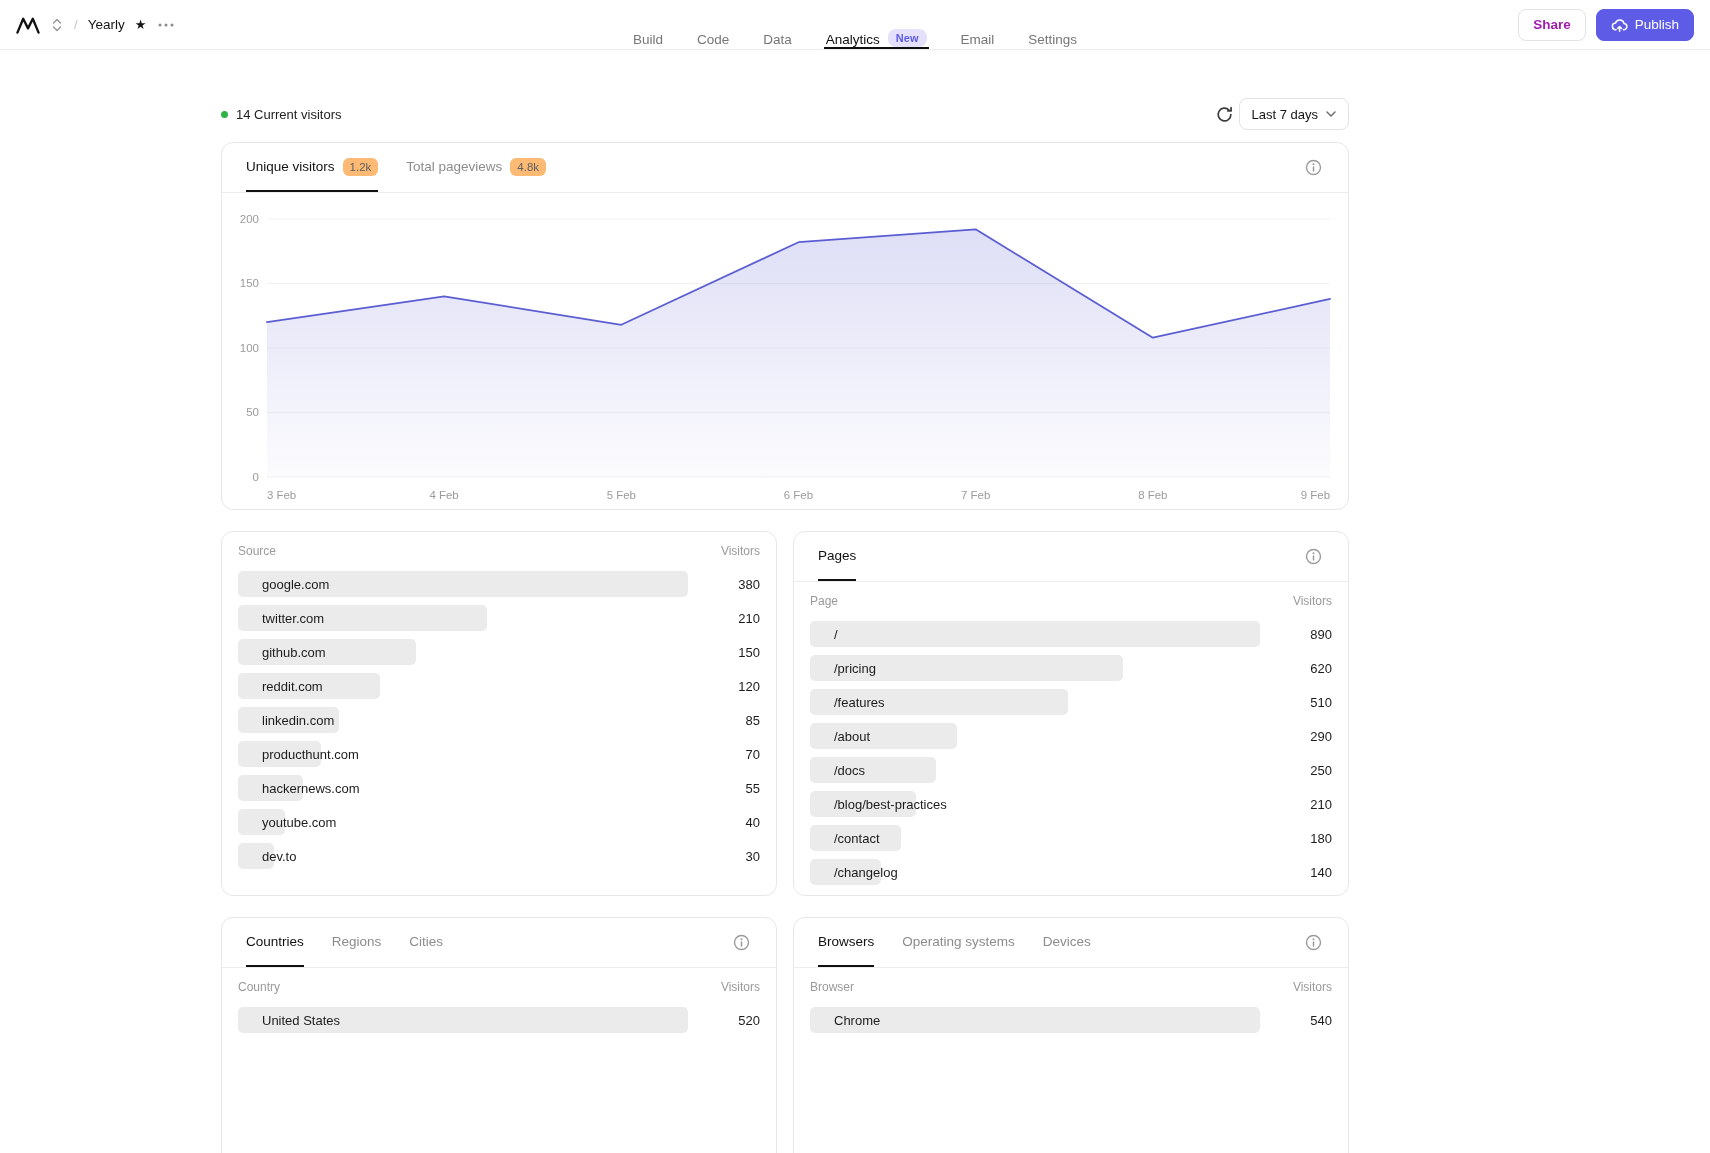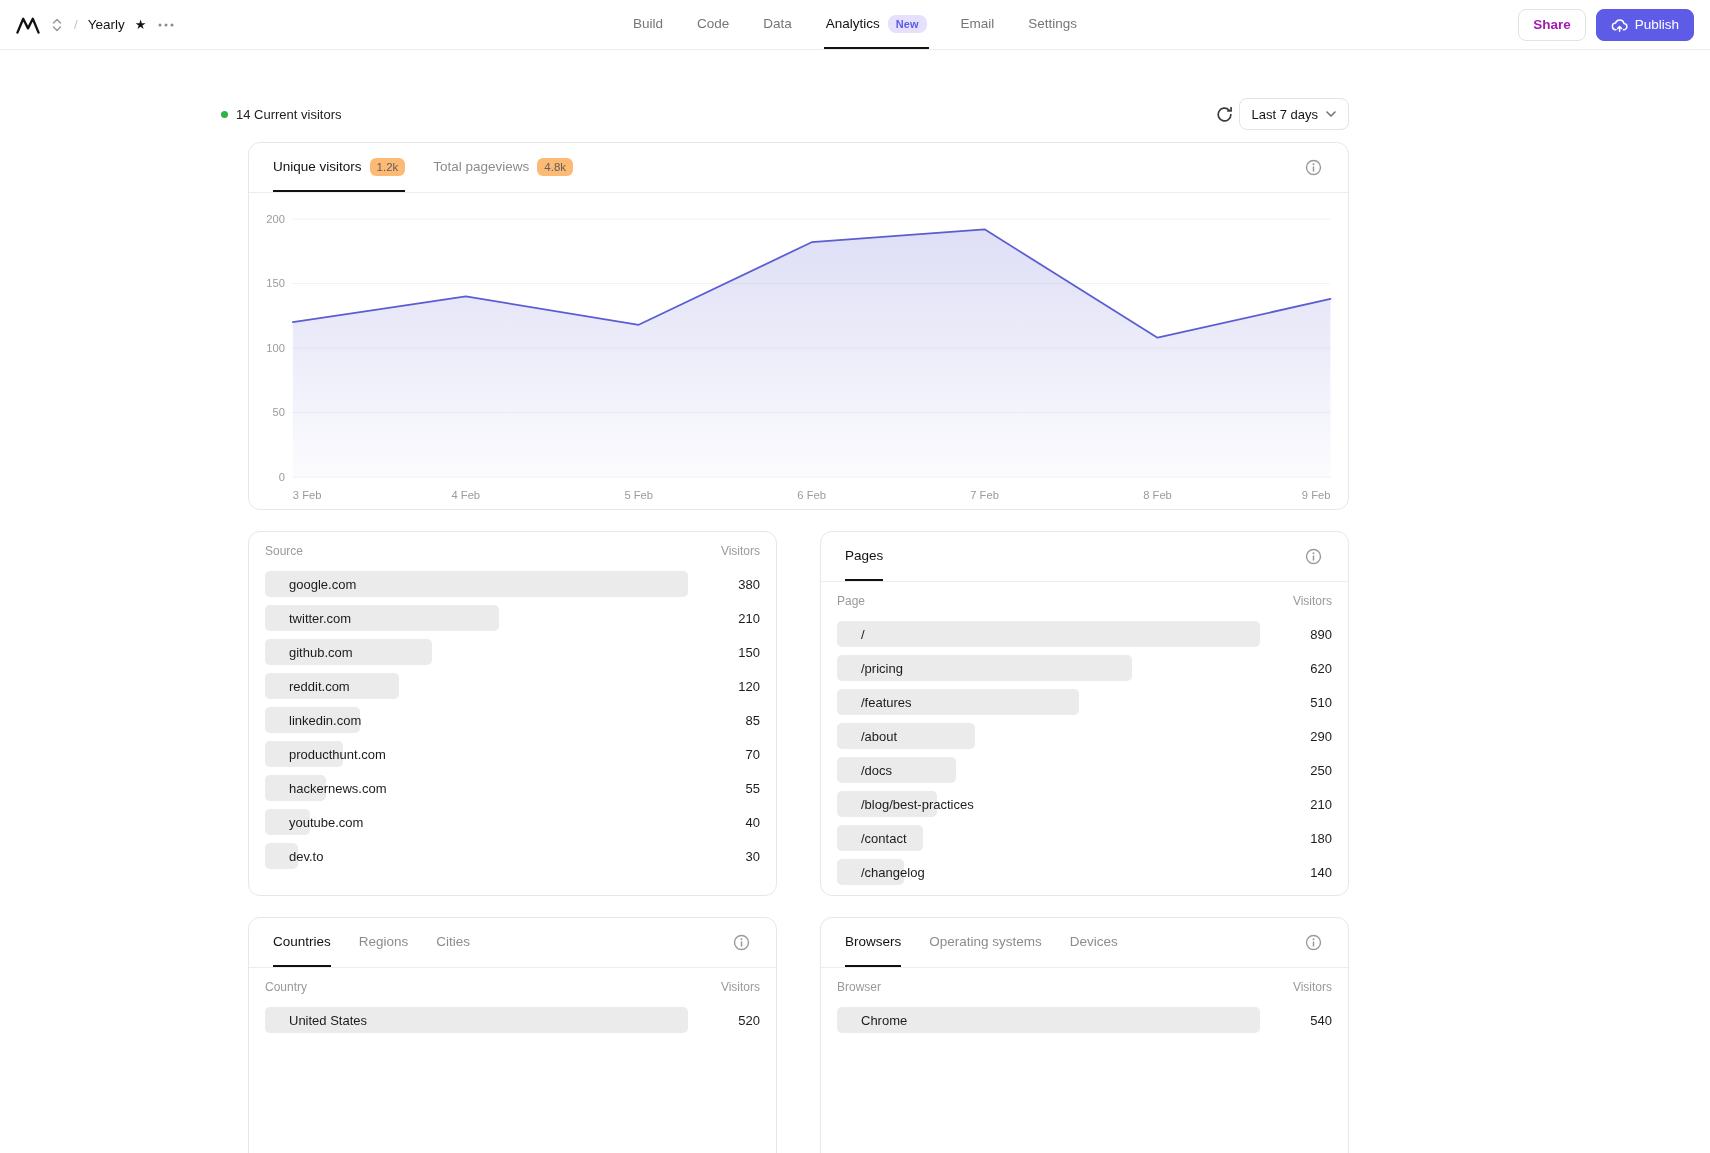--- a/index.html
+++ b/index.html
@@ -12,21 +12,21 @@
   .hleft { display: flex; align-items: center; gap: 10px; }
   .logo { display: flex; align-items: center; cursor: pointer; }
   .updown { display: flex; align-items: center; cursor: pointer; padding: 2px; }
   .bc-sep { color: #c3c3c3; font-size: 13px; }
   .bc-title { font-size: 13.5px; color: #141414; cursor: pointer; }
   .star { font-size: 13px; color: #141414; line-height: 1; cursor: pointer; }
   .more { display: flex; align-items: center; cursor: pointer; padding: 2px; }
 
   nav { position: absolute; left: 50%; transform: translateX(-50%); top: 0; height: 100%;
     display: flex; align-items: stretch; gap: 30px; }
-  .nav-item { display: flex; align-items: center; gap: 8px; font-size: 13.5px; color: #767676;
+  .nav-item { display: flex; align-items: flex-end; gap: 8px; font-size: 13.5px; color: #767676;
     border-bottom: 2px solid transparent; padding: 0 2px; cursor: pointer; }
   .nav-item.active { color: #111; border-bottom-color: #111; }
   .nav-badge { background: #e5e1fc; color: var(--accent); font-size: 11px; font-weight: bold;
     padding: 3px 8px; border-radius: 8px; }
 
   .hright { margin-left: auto; display: flex; align-items: center; gap: 10px; }
   .btn { height: 32px; border-radius: 8px; font-size: 13.5px; cursor: pointer;
     display: inline-flex; align-items: center; gap: 7px; padding: 0 14px;
     font-family: "Liberation Sans", sans-serif; }
   .btn.ghost { background: #fff; border: 1px solid #e3e3e3; color: #a21caf; font-weight: bold; }
@@ -37,21 +37,21 @@
 
   .visitors-row { margin-top: 46px; display: flex; align-items: center; justify-content: space-between; height: 36px; }
   .vleft { display: flex; align-items: center; gap: 8px; font-size: 13px; color: #222; }
   .dot { width: 7px; height: 7px; border-radius: 50%; background: var(--green); }
   .vright { display: flex; align-items: center; gap: 2px; }
   .iconbtn { background: none; border: none; cursor: pointer; display: flex; align-items: center; padding: 4px; }
   .range { height: 32px; background: #fff; border: 1px solid #e3e3e3; border-radius: 8px;
     font-size: 13px; color: #141414; display: inline-flex; align-items: center; gap: 8px;
     padding: 0 12px; cursor: pointer; font-family: "Liberation Sans", sans-serif; }
 
-  .card { background: #fff; border: 1px solid #e7e7e7; border-radius: 12px; margin-left: 27px; }
+  .card { background: #fff; border: 1px solid #e7e7e7; border-radius: 12px; }
   .card-head { height: 50px; display: flex; align-items: stretch; padding: 0 24px;
     border-bottom: 1px solid #ededed; }
   .tabs { display: flex; align-items: stretch; gap: 28px; }
   .tab { display: flex; align-items: center; gap: 8px; font-size: 13.5px; color: #8c8c8c;
     border-bottom: 2px solid transparent; cursor: pointer; }
   .tab.active { color: #111; border-bottom-color: #111; }
   .pill { background: #fdba74; color: #5f5f5f; font-size: 11.5px; padding: 3px 7px; border-radius: 6px; }
   .chev { display: flex; align-items: center; margin-left: -2px; }
   .info { margin-left: auto; align-self: center; background: none; border: none; cursor: pointer;
     display: flex; align-items: center; padding: 2px; }

